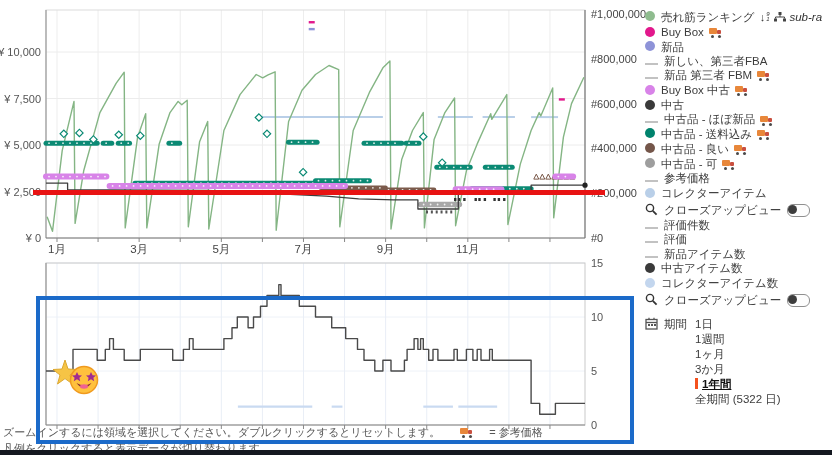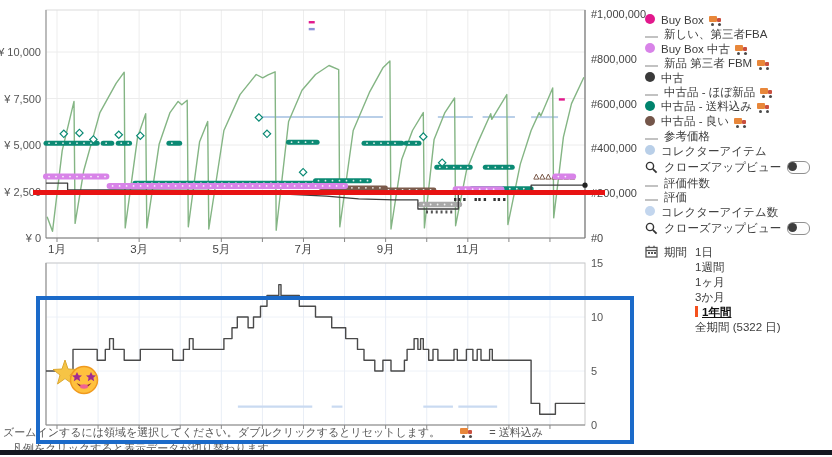--- a/index.html
+++ b/index.html
@@ -5,21 +5,21 @@
   html,body{margin:0;padding:0;background:#fff;}
   .stage{position:relative;width:832px;height:457px;background:#fff;overflow:hidden;
          font-family:"Liberation Sans",sans-serif;}
   svg.chart{position:absolute;left:0;top:0;}
 
   
   .red-line{position:absolute;left:33px;top:190px;width:572px;height:5px;background:#e81313;z-index:5;}
   .blue-rect{position:absolute;left:36px;top:296px;width:590px;height:140px;border:4px solid #1b6ac9;z-index:6;}
   .dark-bar{position:absolute;left:0;top:450px;width:832px;height:5px;background:#141820;z-index:9;}
   .hint1{position:absolute;left:3px;top:425px;font-size:11px;color:#565656;z-index:4;display:flex;align-items:center;gap:15px;white-space:nowrap;}
-  .hint2{position:absolute;left:12px;top:441px;font-size:11px;color:#565656;z-index:3;white-space:nowrap;}
+  .hint2{position:absolute;left:3px;top:441px;font-size:11px;color:#565656;z-index:3;white-space:nowrap;}
   .emoji-wrap{position:absolute;left:53px;top:356px;z-index:4;}
 
   
   .legend{position:absolute;left:645px;top:11px;width:186px;font-size:11.5px;color:#3c3c3c;z-index:2;}
   .lrow{display:flex;align-items:center;line-height:11.5px;margin-bottom:2.4px;white-space:nowrap;cursor:default;}
   .lrow.gap{margin-top:3px;}
   .mark{flex:0 0 auto;margin-right:6px;}
   .dot{width:10px;height:10px;border-radius:50%;display:inline-block;}
   .dash{width:13px;height:2px;background:#c2c2c2;display:inline-block;}
   .suffix{font-style:italic;color:#333;margin-left:3px;}
@@ -371,66 +371,92 @@
         <circle cx="31" cy="24" r="13.5" fill="#ffc13d" stroke="#f09a1f" stroke-width="1.5"></circle>
         <path d="M24 16 l1.6 3.2 3.4.3 -2.6 2.3 .8 3.4 -3.2-1.9 -3.2 1.9 .8-3.4 -2.6-2.3 3.4-.3 Z" fill="#a12c8f"></path>
         <path d="M38 16 l1.6 3.2 3.4.3 -2.6 2.3 .8 3.4 -3.2-1.9 -3.2 1.9 .8-3.4 -2.6-2.3 3.4-.3 Z" fill="#a12c8f"></path>
         <path d="M23.5 27 Q31 37 38.5 27 Q31 31.5 23.5 27 Z" fill="#8b2e2e"></path>
         <ellipse cx="31" cy="30.5" rx="4" ry="2.2" fill="#f06292"></ellipse>
       </g>
     </svg>
   </div>
 
   <div class="legend" id="legend">
+      <div class="lrow">
+        <span class="mark"><span class="dot" style="background: rgb(143, 188, 143);"></span></span>
+        <span>売れ筋ランキング</span>
+        <span class="sorticon">↓<span class="sn">
+            <i>9</i>
+            <i>1</i>
+          </span></span>
+        <span class="mlabel"><svg class="icon-svg" width="12" height="10" viewBox="0 0 12 10">
+            <rect x="4.5" y="0" width="3" height="3" fill="#444"></rect>
+            <rect x="0" y="6.5" width="3" height="3" fill="#444"></rect>
+            <rect x="9" y="6.5" width="3" height="3" fill="#444"></rect>
+            <path d="M6 3 v2 M1.5 6.5 v-1.5 h9 v1.5" stroke="#444" fill="none" stroke-width="1"></path>
+          </svg></span>
+        <span class="suffix">sub-ra</span>
+      </div>
       <div class="lrow gap">
         <span class="mark"><span class="dot" style="background: rgb(226, 24, 140);"></span></span>
         <span>Buy Box</span>
         <span class="truck">
           <i></i>
         </span>
       </div>
       <div class="lrow">
+        <span class="mark"><span class="dot" style="background: rgb(142, 147, 216);"></span></span>
+        <span>新品</span>
+      </div>
+      <div class="lrow">
         <span class="mark"><span class="dash"></span></span>
         <span>新しい、第三者FBA</span>
+      </div>
+      <div class="lrow">
+        <span class="mark"><span class="dash"></span></span>
+        <span>新品 第三者 FBM</span>
+        <span class="truck">
+          <i></i>
+        </span>
       </div>
       <div class="lrow gap">
         <span class="mark"><span class="dot" style="background: rgb(216, 131, 232);"></span></span>
         <span>Buy Box 中古</span>
         <span class="truck">
           <i></i>
         </span>
       </div>
       <div class="lrow">
-        <span class="mark"><span class="dash"></span></span>
-        <span>新品 第三者 FBM</span>
-        <span class="truck">
-          <i></i>
-        </span>
-      </div>
-      <div class="lrow">
         <span class="mark"><span class="dot" style="background: rgb(58, 58, 58);"></span></span>
         <span>中古</span>
       </div>
       <div class="lrow">
         <span class="mark"><span class="dash"></span></span>
         <span>中古品 - ほぼ新品</span>
         <span class="truck">
           <i></i>
         </span>
       </div>
       <div class="lrow">
         <span class="mark"><span class="dot" style="background: rgb(0, 131, 109);"></span></span>
         <span>中古品 - 送料込み</span>
         <span class="truck">
           <i></i>
         </span>
       </div>
       <div class="lrow">
         <span class="mark"><span class="dot" style="background: rgb(116, 86, 74);"></span></span>
         <span>中古品 - 良い</span>
+        <span class="truck">
+          <i></i>
+        </span>
+      </div>
+      <div class="lrow">
+        <span class="mark"><span class="dot" style="background: rgb(158, 158, 158);"></span></span>
+        <span>中古品 - 可</span>
         <span class="truck">
           <i></i>
         </span>
       </div>
       <div class="lrow">
         <span class="mark"><span class="dash"></span></span>
         <span>参考価格</span>
       </div>
       <div class="lrow gap">
         <span class="mark"><span class="dot" style="background: rgb(185, 207, 232);"></span></span>
@@ -444,20 +470,28 @@
         <span>クローズアップビュー</span>
         <span class="toggle"></span>
       </div>
       <div class="lrow">
         <span class="mark"><span class="dash"></span></span>
         <span>評価件数</span>
       </div>
       <div class="lrow gap">
         <span class="mark"><span class="dash"></span></span>
         <span>評価</span>
+      </div>
+      <div class="lrow gap">
+        <span class="mark"><span class="dash"></span></span>
+        <span>新品アイテム数</span>
+      </div>
+      <div class="lrow">
+        <span class="mark"><span class="dot" style="background: rgb(58, 58, 58);"></span></span>
+        <span>中古アイテム数</span>
       </div>
       <div class="lrow">
         <span class="mark"><span class="dot" style="background: rgb(195, 214, 238);"></span></span>
         <span>コレクターアイテム数</span>
       </div>
       <div class="lrow gap">
         <span class="mark"><svg class="icon-svg" width="13" height="13" viewBox="0 0 13 13">
             <circle cx="5" cy="5" r="3.6" fill="none" stroke="#333" stroke-width="1.4"></circle>
             <line x1="7.8" y1="7.8" x2="11.6" y2="11.6" stroke="#333" stroke-width="1.8"></line>
           </svg></span>
@@ -484,18 +518,18 @@
           <div class="popt">全期間 (5322 日)</div>
         </div>
       </div>
     </div>
 
   <div class="hint1">
     <span>ズームインするには領域を選択してください。ダブルクリックするとリセットします。</span>
     <span class="truck">
         <i></i>
       </span>
-    <span>= 送料込み</span>
+    <span>= 参考価格</span>
   </div>
   <div class="hint2">凡例をクリックすると表示データが切り替わります</div>
 
   <div class="dark-bar"></div>
 </div>
 
 </body></html>

